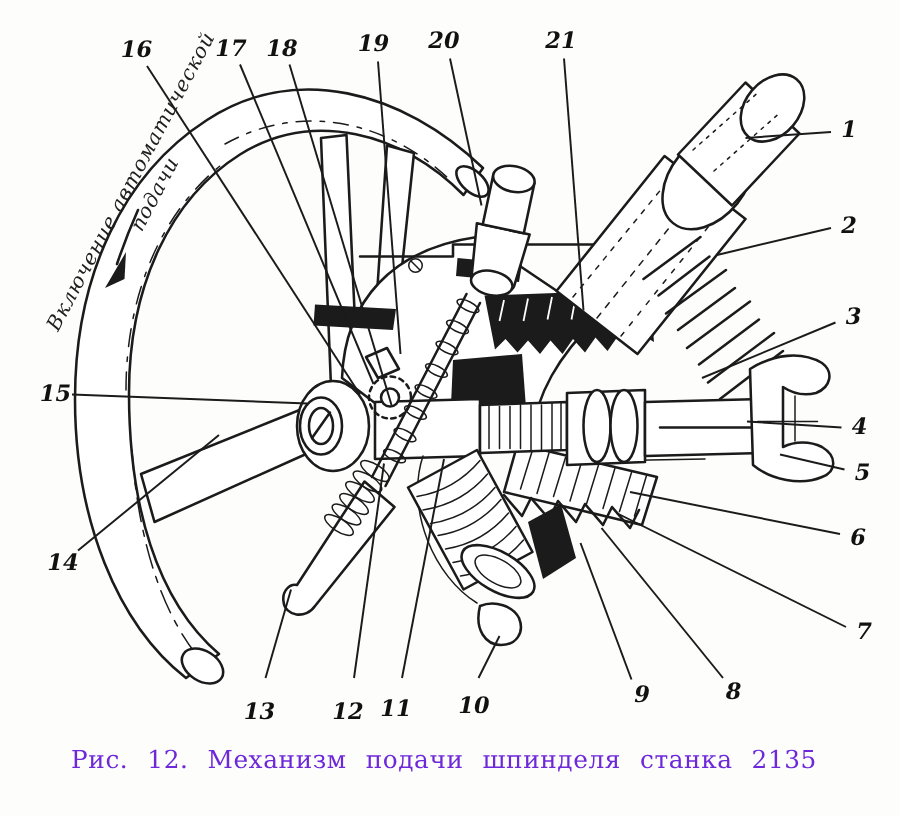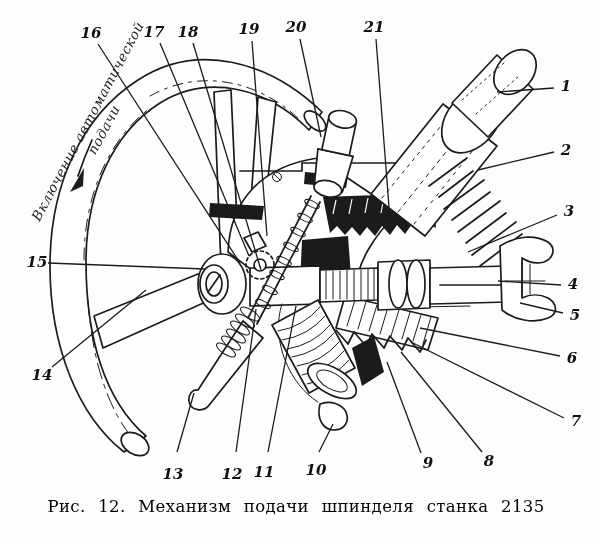--- a/index.html
+++ b/index.html
@@ -10,21 +10,21 @@
   .wfill{fill:#ffffff;}
   .dark{fill:#1b1b1b;stroke:none;}
   .thin{stroke-width:1;}
   .leader{stroke:#1b1b1b;stroke-width:1.3;fill:none;}
   .callout-num{font-family:"DejaVu Serif",serif;font-style:italic;font-weight:bold;
                font-size:15px;fill:#111;text-anchor:middle;}
   .annotation{position:absolute;left:-26px;top:108px;width:244px;text-align:center;
               transform:rotate(-62deg);color:#1e1e1e;font-style:italic;
               font-size:13.5px;line-height:1.3;letter-spacing:.5px;}
   .caption{position:absolute;left:0;top:497px;width:592px;text-align:center;
-           color:#000000;font-size:16.5px;word-spacing:7px;letter-spacing:.4px;}
+           color:#6d28d9;font-size:16.5px;word-spacing:7px;letter-spacing:.4px;}
 </style>
 </head>
 <body>
 
 <div class="stage">
 
 <svg width="600" height="544" viewBox="0 0 600 544">
 
   <g>
     <path class="ink wfill" d="M322 112 C268 60 196 42 138 80 C82 116 50 184 50 266

